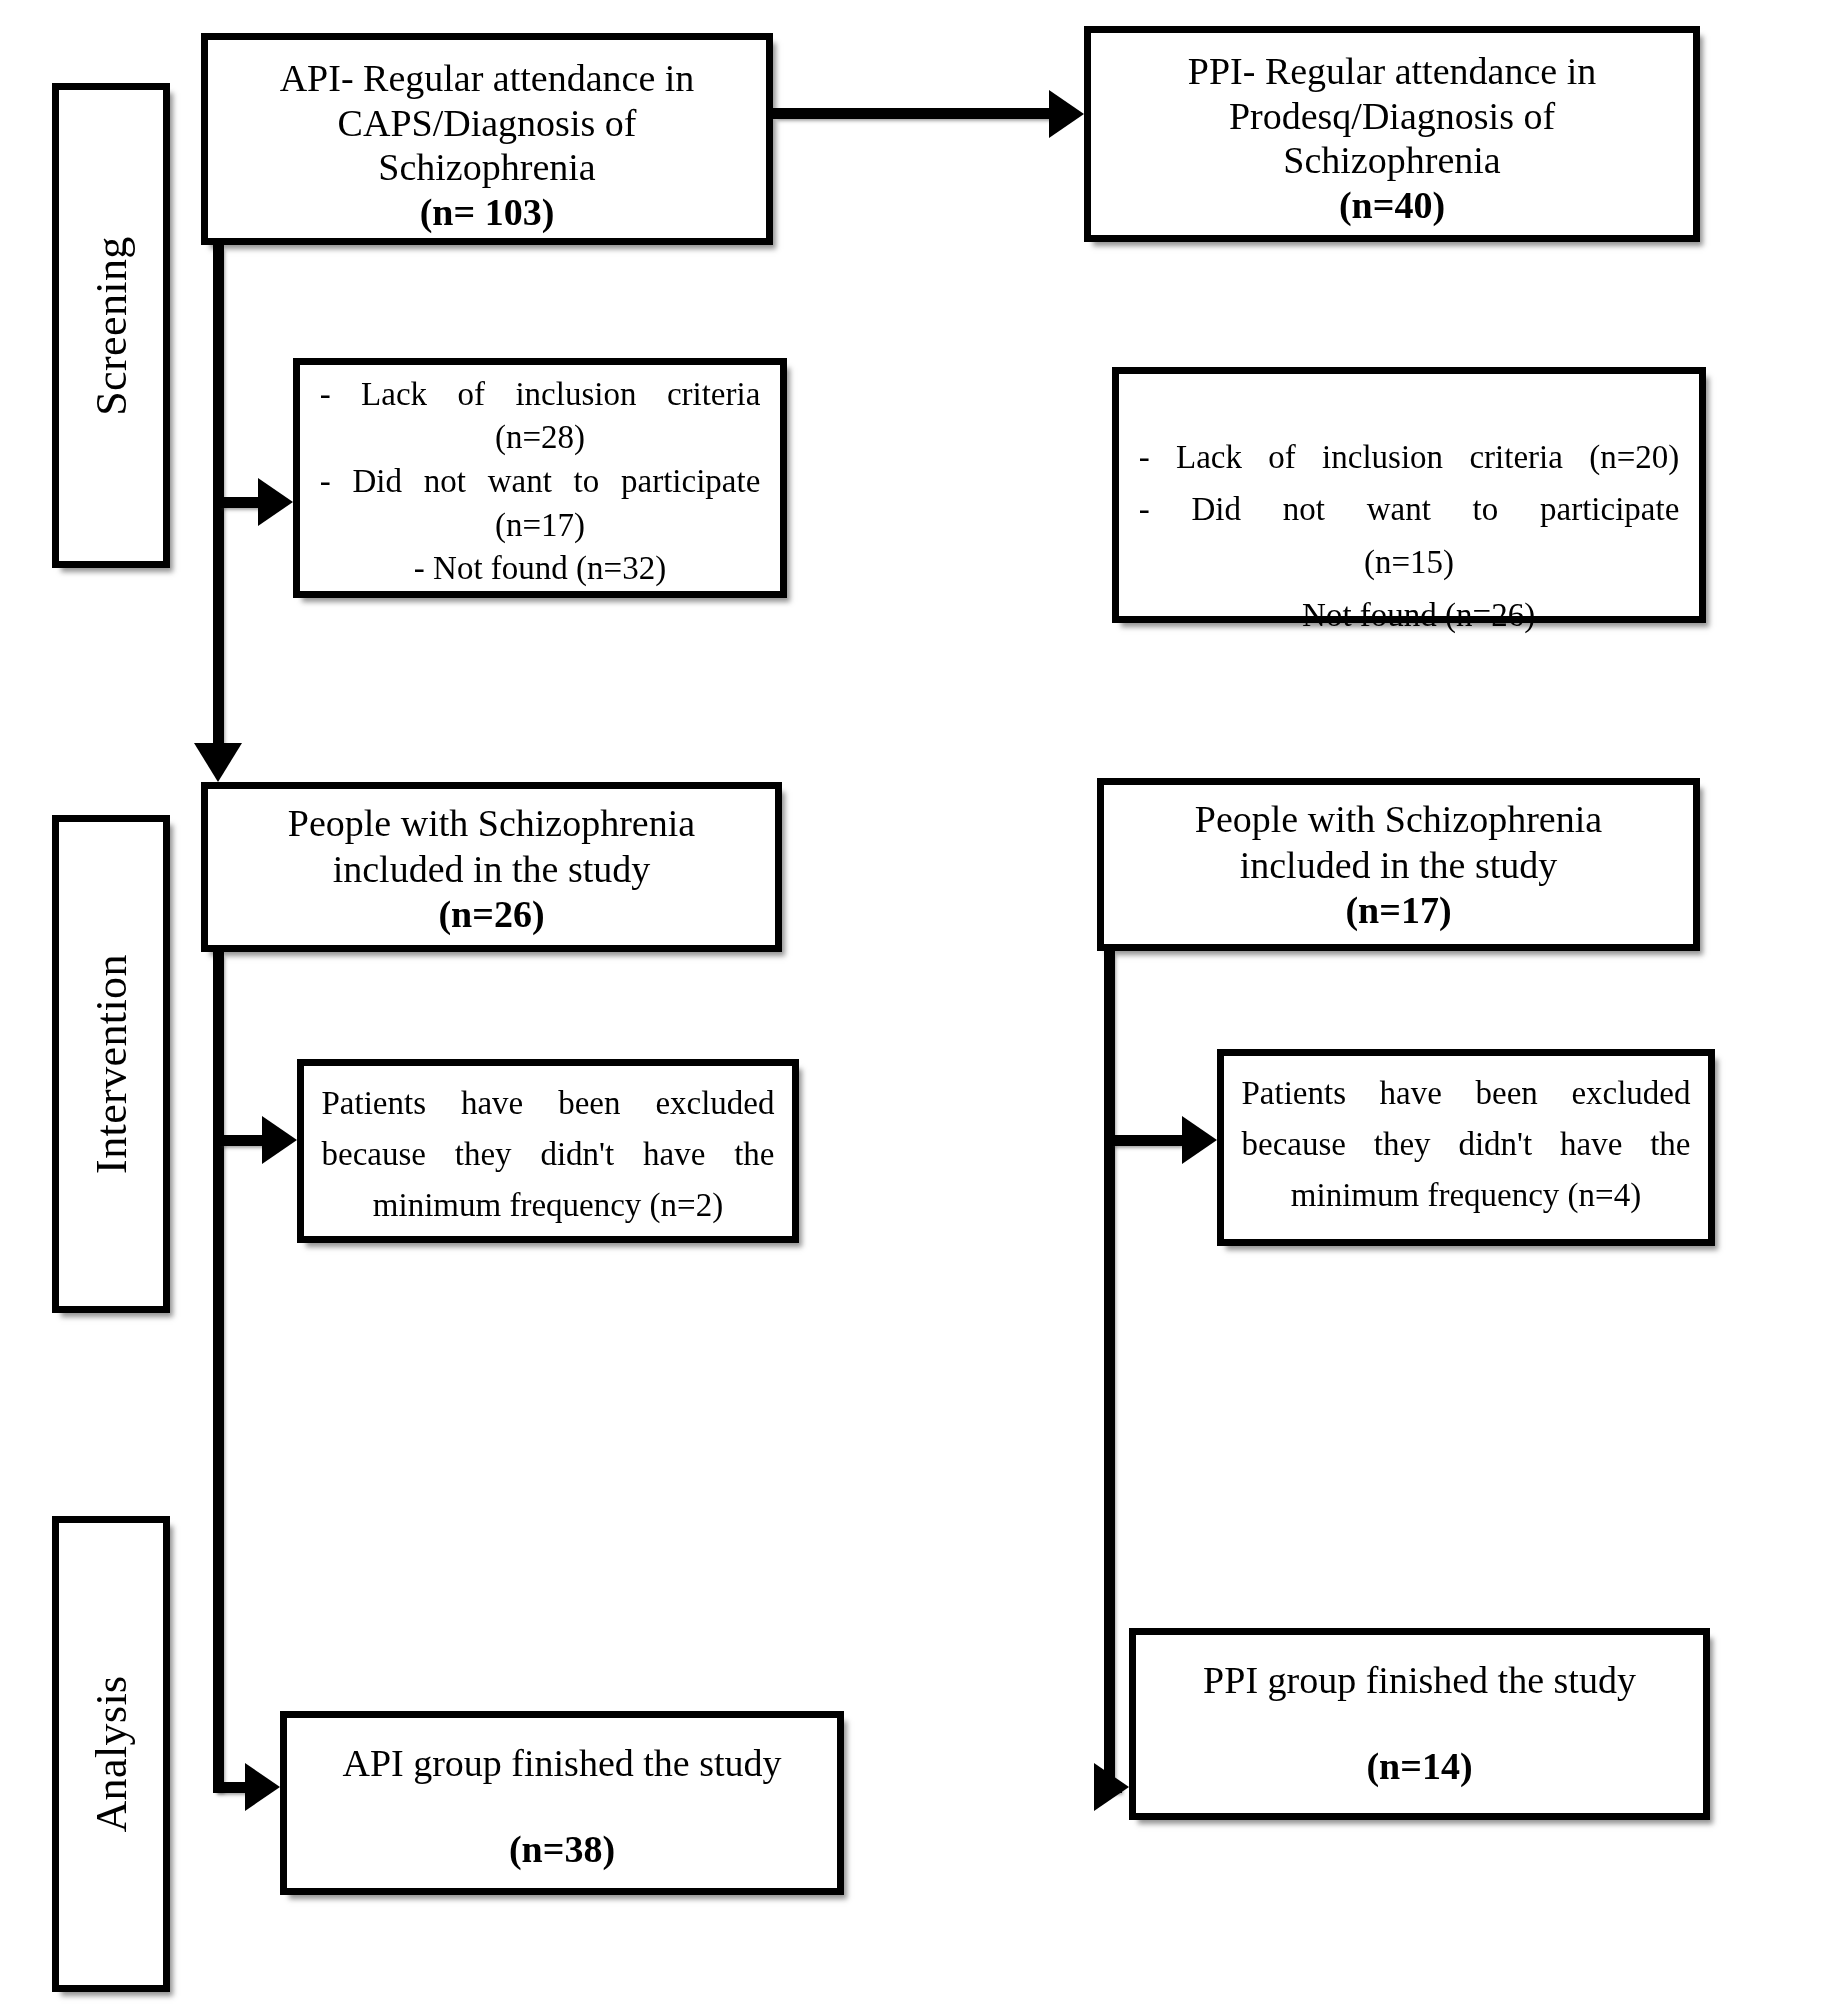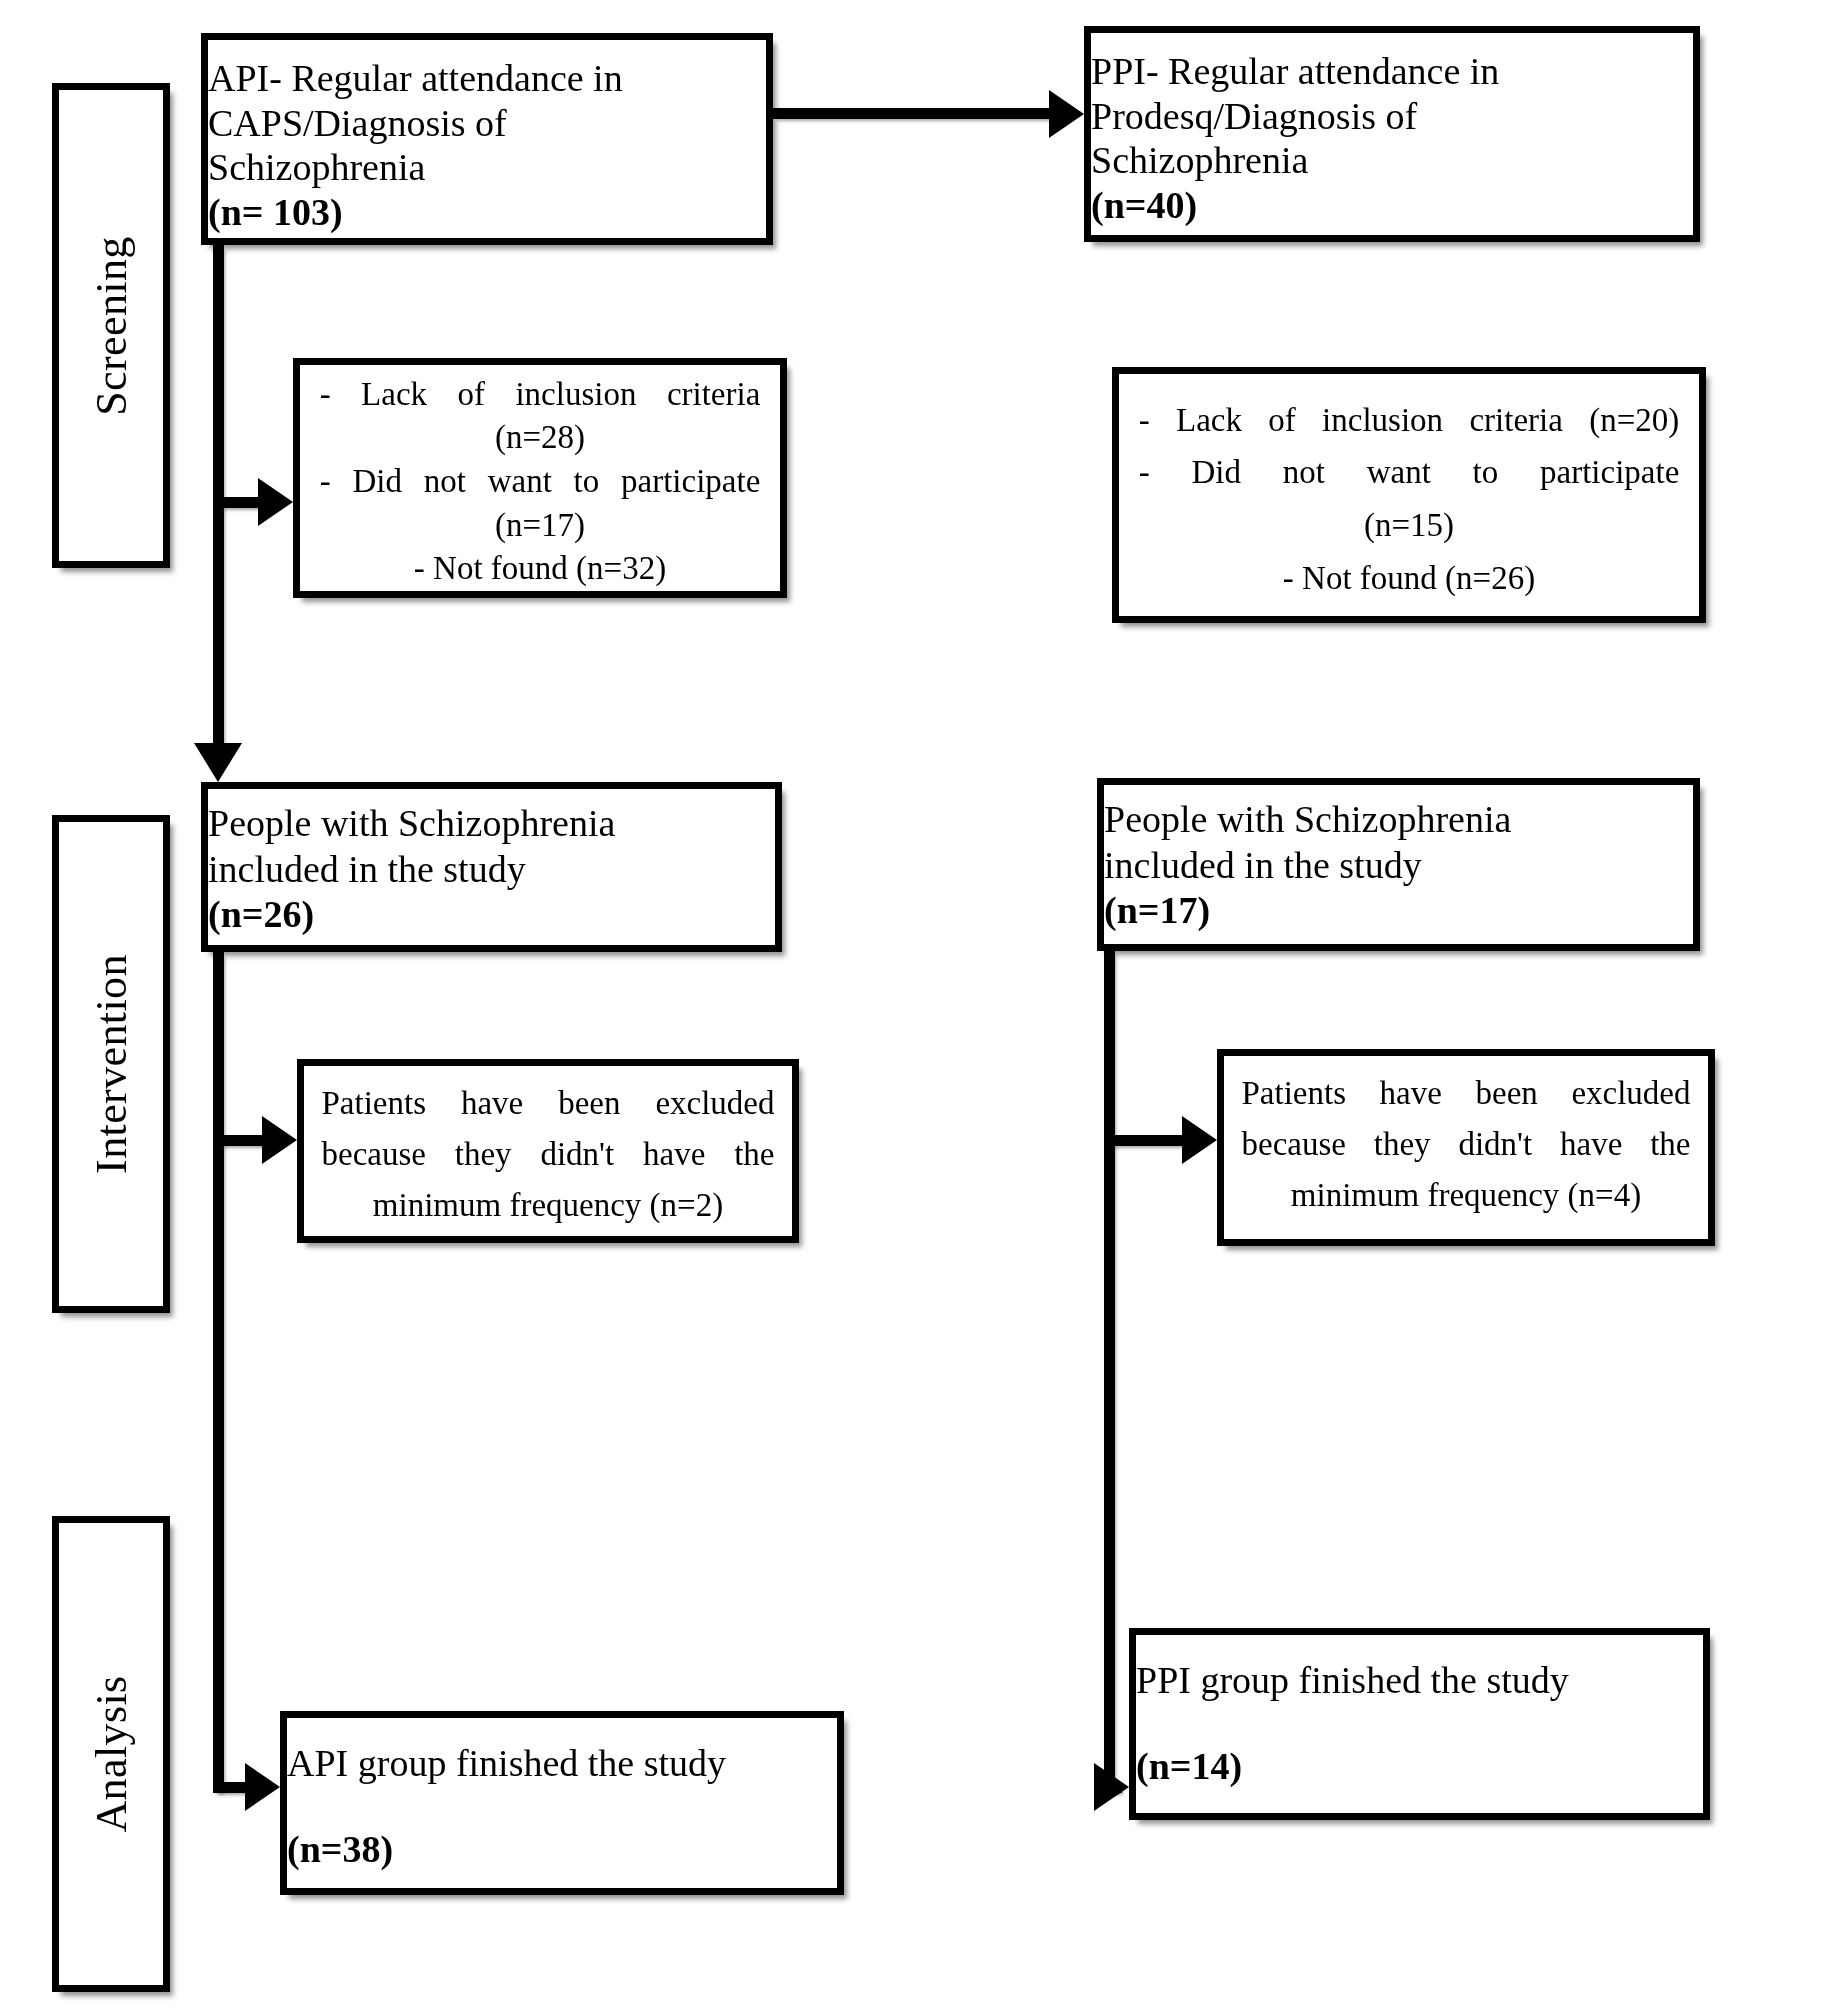--- a/index.html
+++ b/index.html
@@ -27,30 +27,30 @@
     box-shadow:6.1px 7px 5.2px -3.1px rgba(60,60,60,0.55);
   }
   .stagebox .rot{
     position:absolute;
     left:50%;top:50%;
     transform:translate(-50%,-50%) rotate(-90deg);
     white-space:nowrap;
     font-size:44px;
     letter-spacing:0.4px;
   }
-  .ctext{ }
+  .ctext{ text-align:center; }
   .box .inner{ width:100%; height:100%; box-sizing:border-box; }
   .toptext{ padding-top:15.7px; font-size:38px; line-height:1.18; }
   .midtext{ padding-top:12.2px; font-size:38px; line-height:1.2; }
   .fintext{ padding-top:24px; font-size:38px; line-height:1.15; }
   .nline{ font-weight:bold; }
   .fin-n{ font-weight:bold; margin-top:42px; }
   .exc{ font-size:33px; }
   .excL1{ padding:7.9px 19.7px 0 19.7px; line-height:1.32; }
-  .excR1{ padding:19.7px 19.7px 0 19.7px; line-height:1.6; }
+  .excR1{ padding:19.7px 19.7px 0 19.7px; line-height:1.6;margin-top:37px; }
   .exc2{ padding:12.2px 17.5px 0 17.5px; line-height:1.55; }
   .jline{ text-align:justify; text-align-last:justify; }
   .lline{ text-align:center; }
   .shaft{ position:absolute; background:#000000; box-shadow:2.6px 3.5px 3.5px -1.7px rgba(60,60,60,0.5); }
   .head-right{
     position:absolute; width:0; height:0;
     border-top:24px solid transparent;
     border-bottom:24px solid transparent;
     border-left:35px solid #000000;
   }

